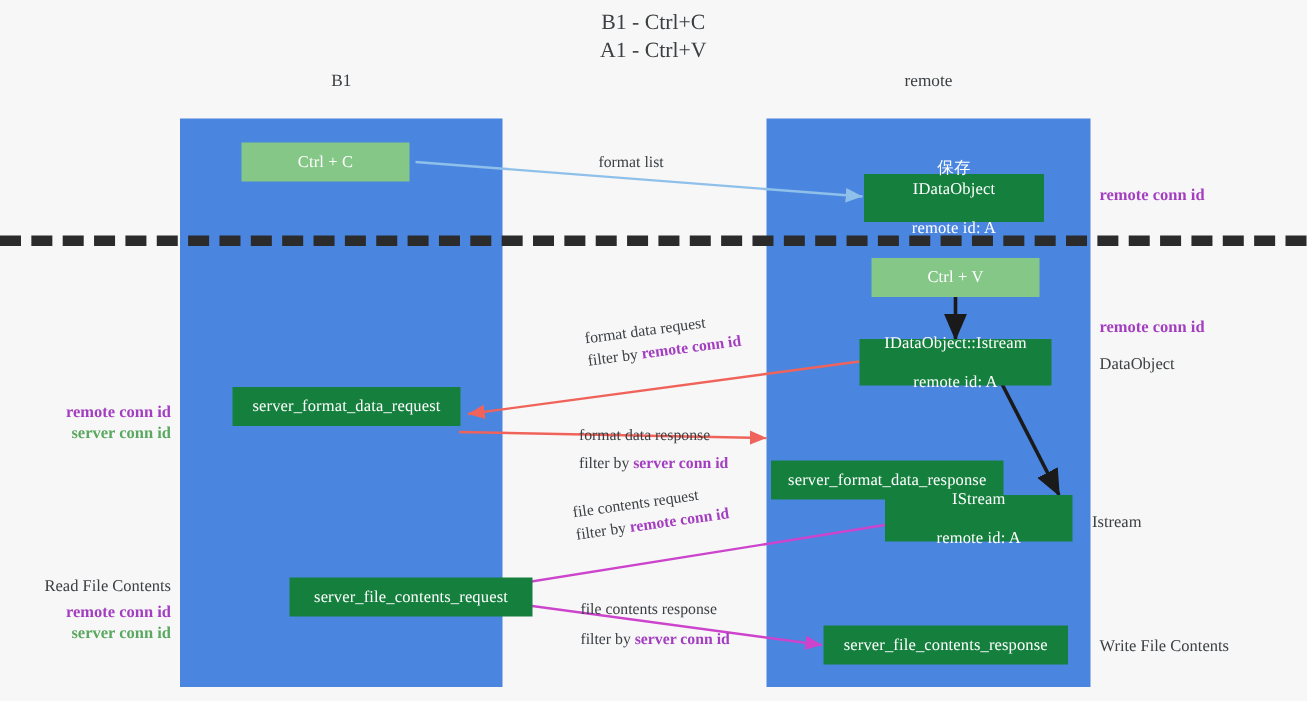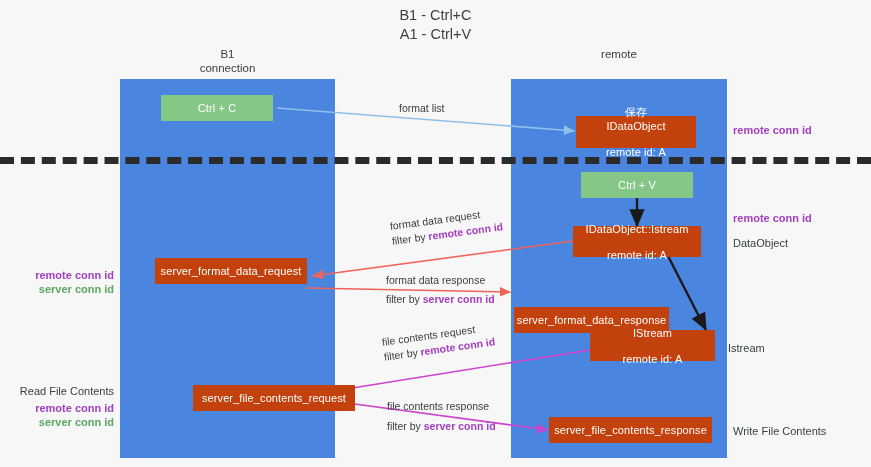--- a/index.html
+++ b/index.html
@@ -4,21 +4,21 @@
 <style>
   html,body{margin:0;padding:0;}
   body{
     width:871px;height:467px;
     background:#f7f7f8;
     font-family:"Liberation Sans", sans-serif;
     color:#3c4043;
     overflow:hidden;
     position:relative;
   }
-  #stage{position:absolute;left:0;top:0;width:871px;height:467px;}
+  #stage{position:absolute;left:0;top:0;width:871px;height:467px;font-family:Liberation Serif, serif;}
   .abs{position:absolute;}
 
   
   .title{
     left:0;top:6px;width:871px;text-align:center;
     font-size:14.5px;line-height:19px;color:#3c4043;white-space:pre-line;
   }
 
   
   .colhead{
@@ -33,21 +33,21 @@
   
   .node{
     box-sizing:border-box;
     display:flex;flex-direction:column;
     align-items:center;justify-content:center;
     color:#ffffff;font-size:11px;line-height:14px;
     text-align:center;padding:2px 22px;
     letter-spacing:.1px;
   }
   .node.green{background:#84c787;}
-  .node.orange{background:#c2410c;gap:12px;}
+  .node.orange{background:#15803d;gap:12px;}
   .node .l2{font-size:11px;}
 
   
   .note{font-size:11px;line-height:14px;color:#3c4043;}
   .note.right{text-align:left;}
   .note.rightal{text-align:right;}
   .purple{color:#a43ec0;font-weight:bold;}
   .green-t{color:#5ba860;font-weight:bold;}
 
   
@@ -68,21 +68,20 @@
 <div id="stage">
 
   <div class="abs title">B1 - Ctrl+C
 A1 - Ctrl+V</div>
 
   <div class="abs lane" style="left:120px;top:79px;width:215px;height:379px;"></div>
   <div class="abs lane" style="left:511px;top:79px;width:216px;height:379px;"></div>
 
   <div class="abs colhead" style="left:120px;top:47px;width:215px;">
     <div>B1</div>
-    <div>connection</div>
   </div>
   <div class="abs colhead" style="left:511px;top:47px;width:216px;">
     <div>remote</div>
   </div>
 
   <svg class="overlay">
     <defs>
       <marker id="ah-blue" markerWidth="8" markerHeight="8" refX="7" refY="3" orient="auto">
         <path d="M0,0 L7,3 L0,6 z" fill="#8fc0ea"></path>
       </marker>
@@ -155,21 +154,21 @@
 
   <div class="abs edgelabel" style="left:399px;top:101px;">
     <div>format list</div>
   </div>
 
   <div class="abs edgelabel" style="left:389px;top:219px;transform:rotate(-7.5deg);transform-origin:left top;">
     <div>format data request</div>
     <div><span>filter by </span><span class="purple">remote conn id</span></div>
   </div>
 
-  <div class="abs edgelabel" style="left:386px;top:273px;">
+  <div class="abs edgelabel" style="left:386px;top:283px;">
     <div>format data response</div>
     <div style="margin-top:4px;"><span>filter by </span><span class="purple">server conn id</span></div>
   </div>
 
   <div class="abs edgelabel" style="left:381px;top:335px;transform:rotate(-8deg);transform-origin:left top;">
     <div>file contents request</div>
     <div><span>filter by </span><span class="purple">remote conn id</span></div>
   </div>
 
   <div class="abs edgelabel" style="left:387px;top:399px;">

